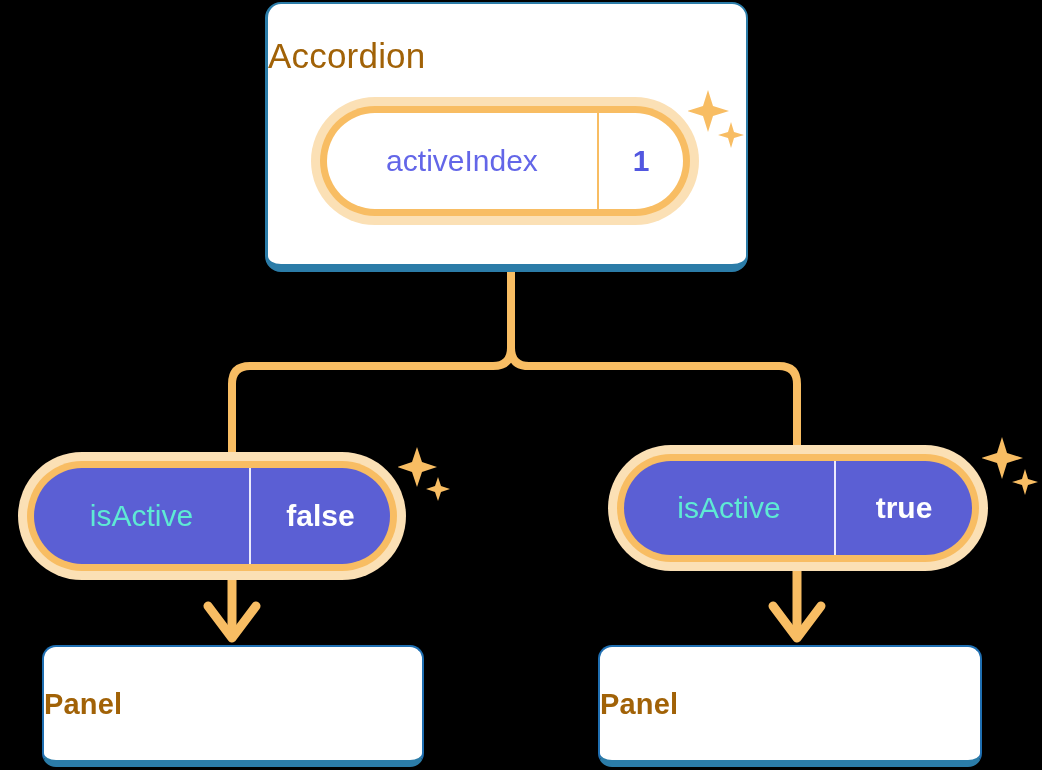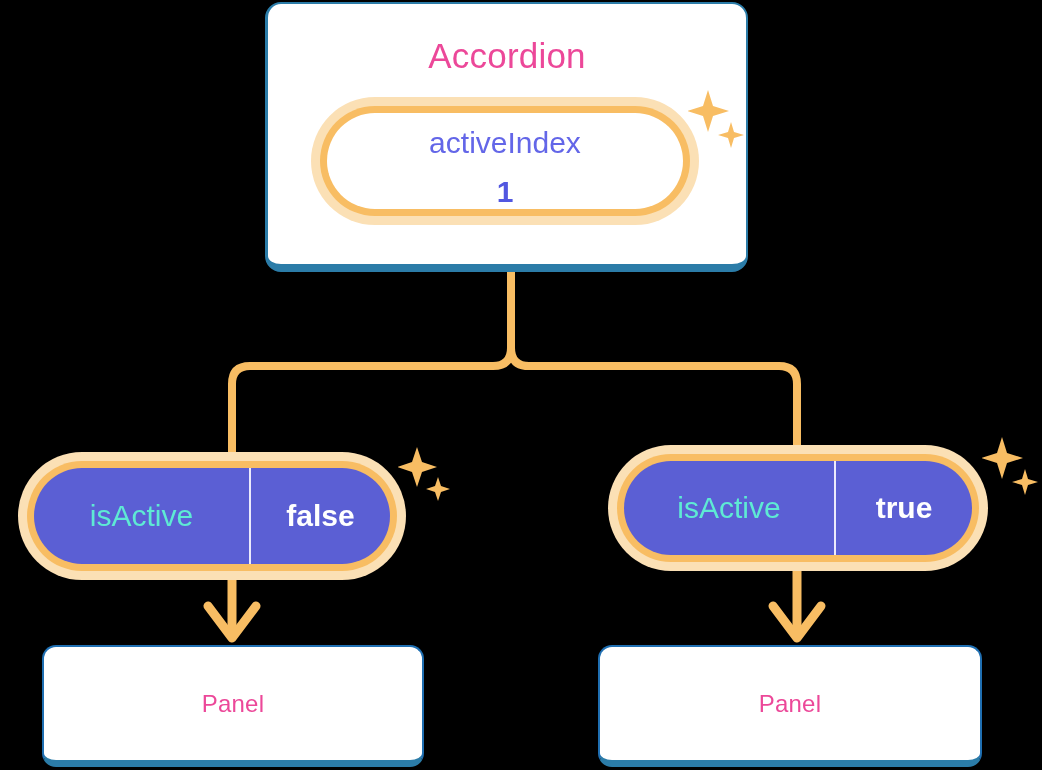--- a/index.html
+++ b/index.html
@@ -34,28 +34,28 @@
   }
   .card.accordion{
     border:2px solid #2b7ca8;
     border-bottom:8px solid #2b7ca8;
     border-left:3px solid #2b7ca8;
     border-radius:16px;
   }
   .card-title{
     position:absolute;
     left:0; right:0;
-    text-align:center;
-    color:#ec4899;
+    text-align:left;
+    color:#a16207;
     font-size:34px;
     letter-spacing:.2px;
     white-space:nowrap;
   }
   .accordion .card-title{ top:32px; font-size:35px; }
-  .panel .card-title{ top:50%; transform:translateY(-50%); font-size:24px; }
+  .panel .card-title{ top:50%; transform:translateY(-50%); font-size:29px;font-weight:bold; }
 
   
   .pill{
     position:absolute;
     box-sizing:border-box;
     display:flex;
     align-items:stretch;
     border-radius:999px;
   }
   
@@ -69,21 +69,21 @@
     border-radius:999px;
     background:#f8bd63;
   }
   .pill-body{
     position:absolute;
     border-radius:999px;
     display:flex;
     align-items:center;
     overflow:hidden;
   }
-  .pill-body.light{ background:#ffffff;flex-direction:column; }
+  .pill-body.light{ background:#ffffff; }
   .pill-body.purple{ background:#5b5fd4; }
 
   .pill-key, .pill-val{
     display:flex;
     align-items:center;
     justify-content:center;
     height:100%;
     white-space:nowrap;
     box-sizing:border-box;
   }

